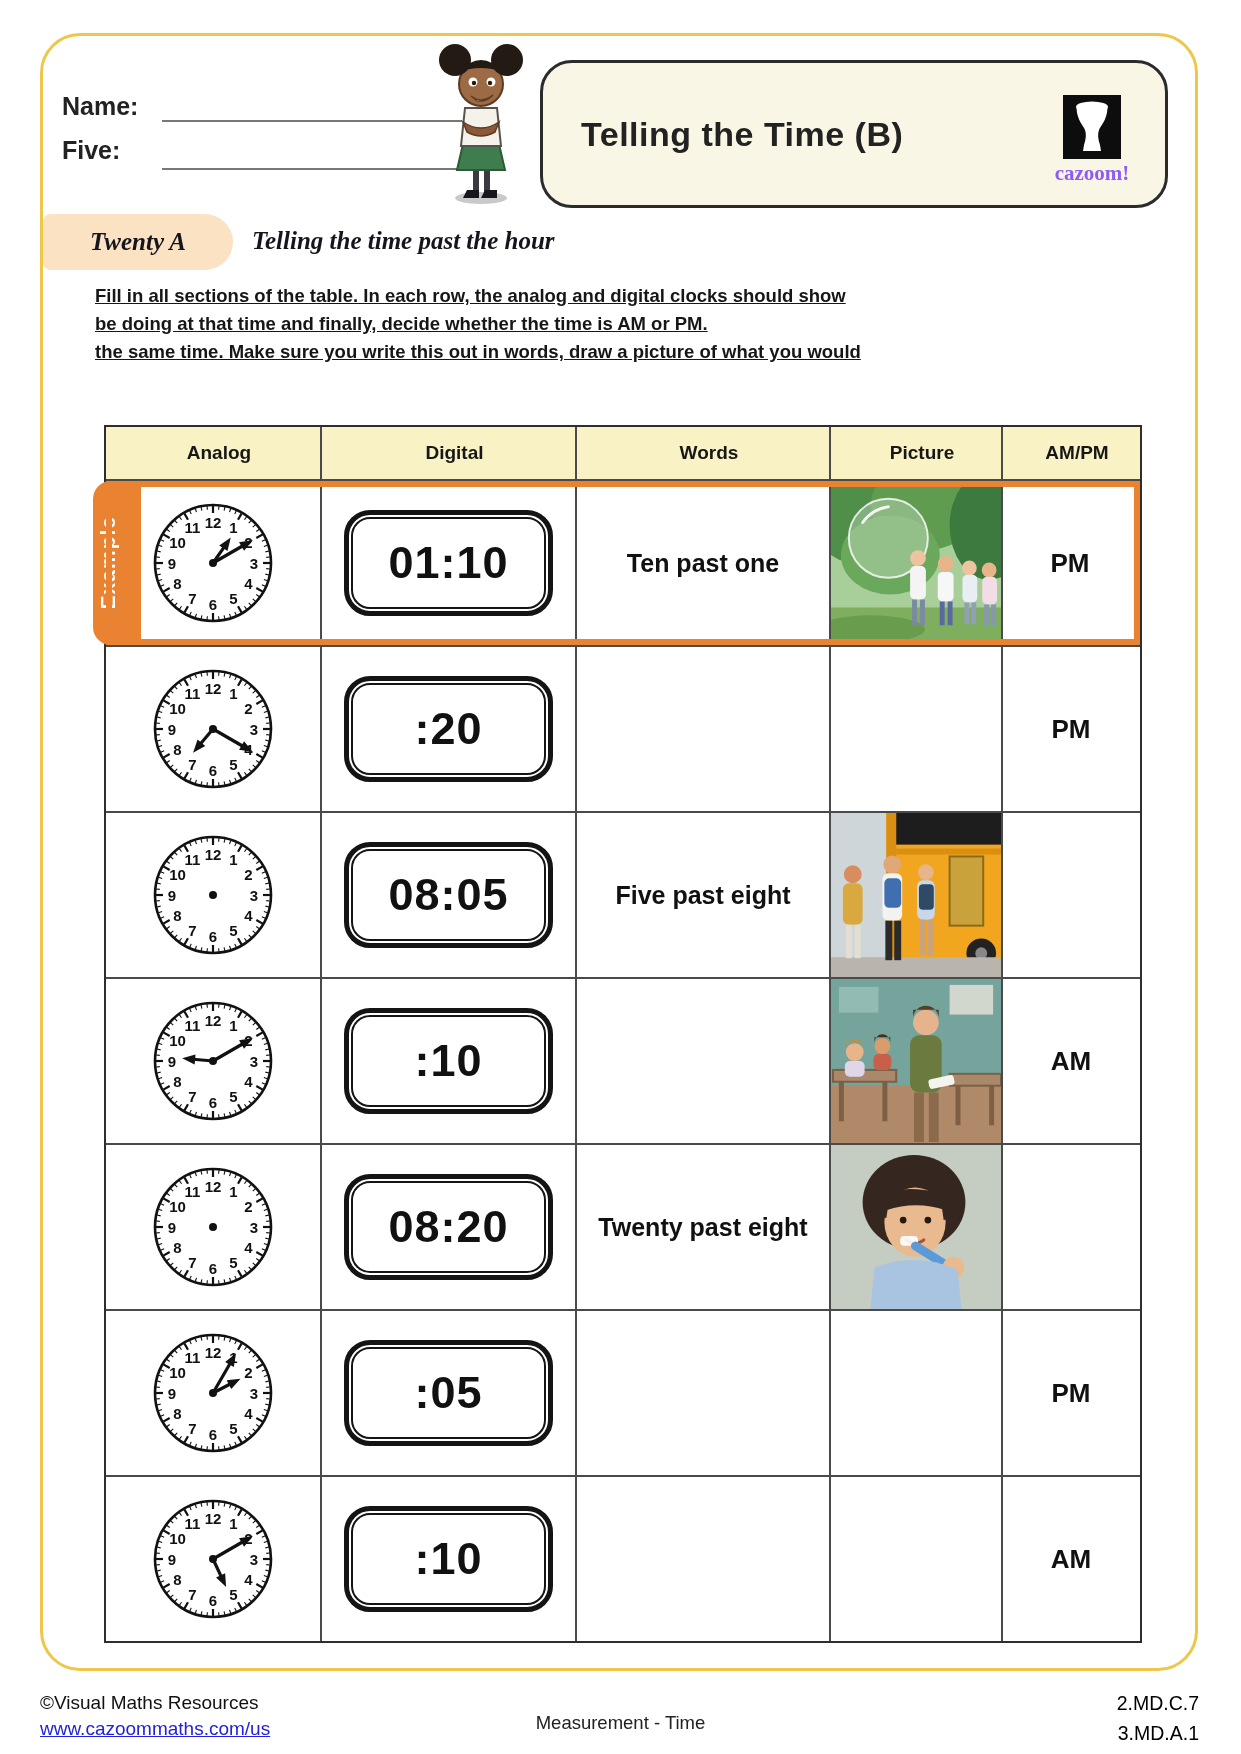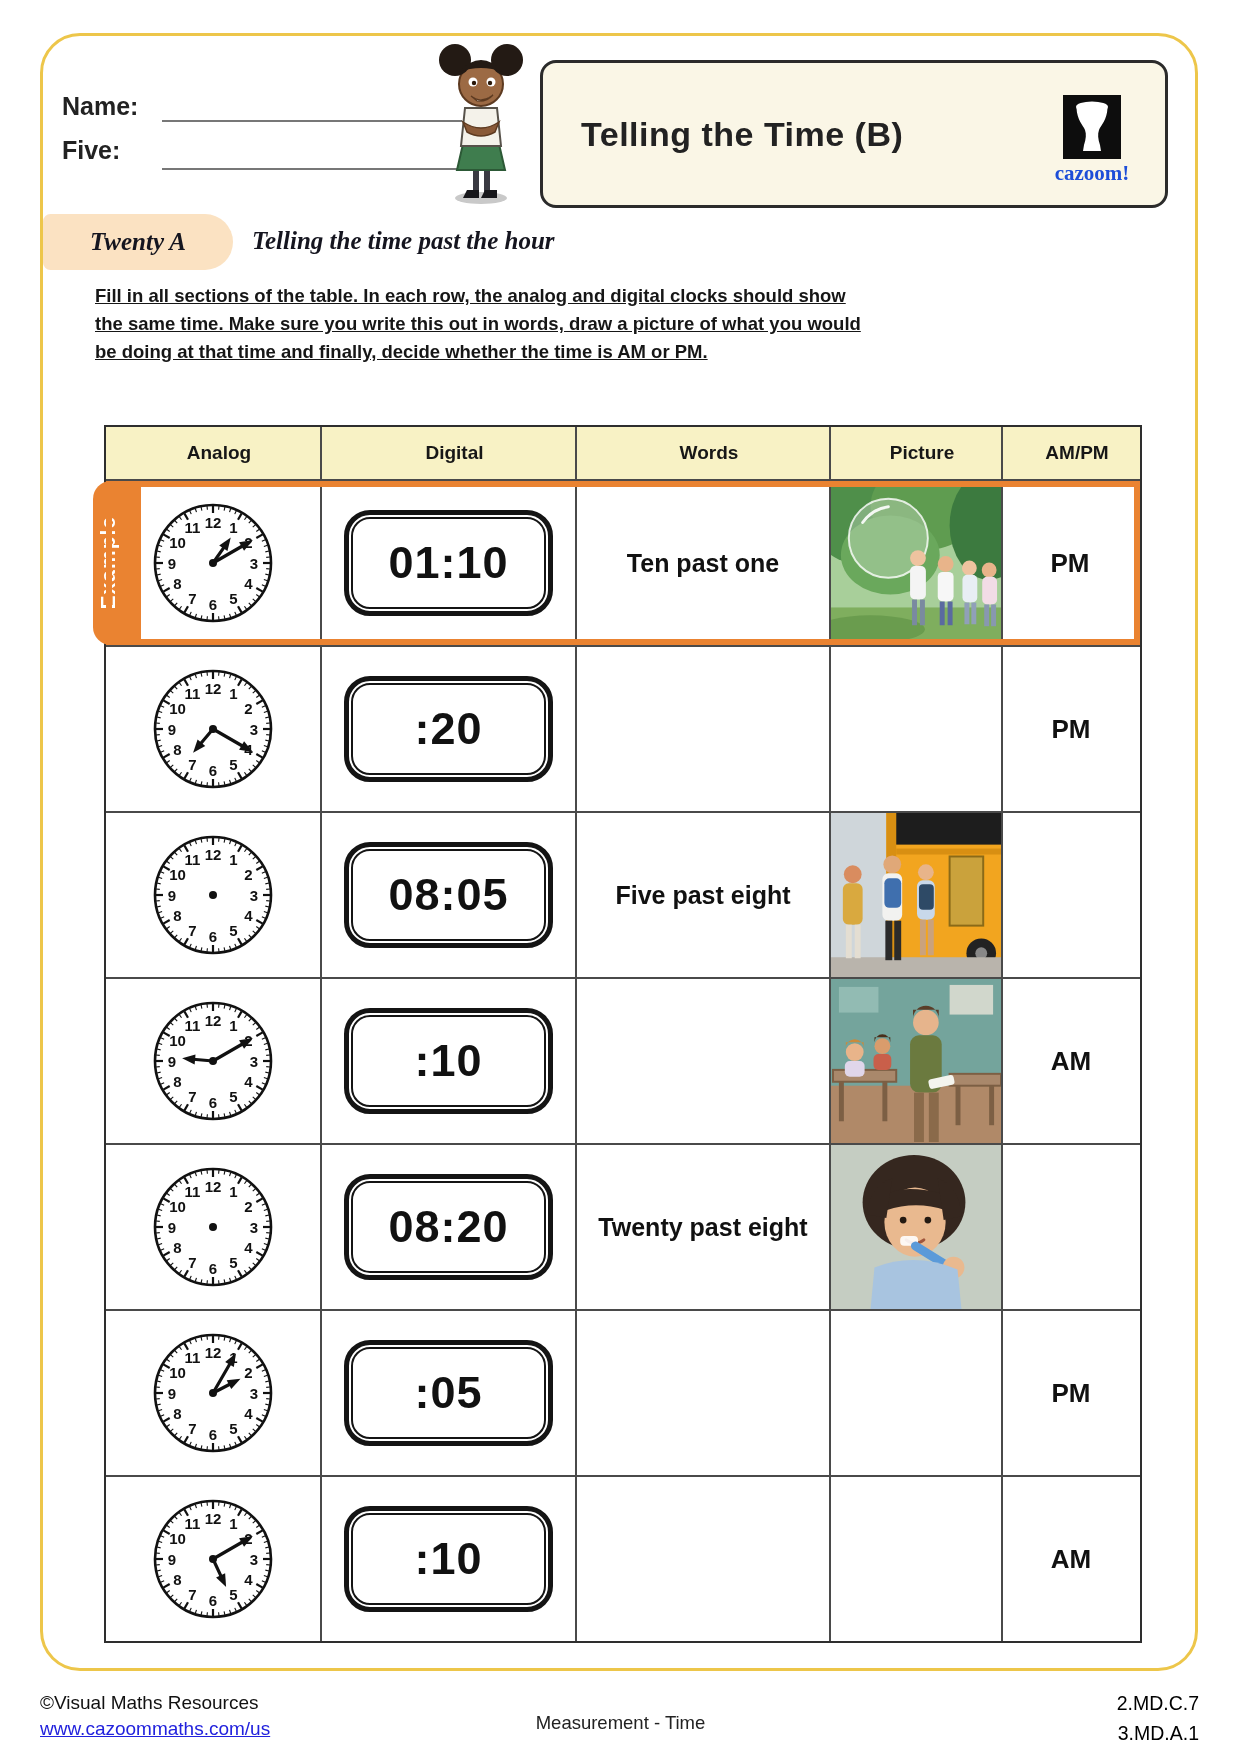--- a/index.html
+++ b/index.html
@@ -14,26 +14,26 @@
   .frame{position:absolute; left:40px; top:33px; width:1158px; height:1638px;
     border:3px solid var(--gold); border-radius:40px;}
 
   
   .field-label{position:absolute; font-weight:bold; font-size:25px; color:#222;}
   .write-line{position:absolute; height:0; border-bottom:2px solid #777;}
 
   .mascot{position:absolute; left:425px; top:38px; width:112px; height:168px;}
 
   .title-box{position:absolute; left:540px; top:60px; width:628px; height:148px;
-    background:var(--titlebox); border:3px solid #2b2b2b; border-radius:16px;}
+    background:var(--titlebox); border:3px solid #2b2b2b; border-radius:32px;}
   .title-text{position:absolute; left:38px; top:0; height:100%; display:flex; align-items:center;
     font-weight:bold; font-size:34px; color:#222; letter-spacing:.5px;}
   .logo{position:absolute; right:28px; top:32px; width:90px; text-align:center;}
   .logo-box{width:58px; height:64px; background:#0d0d0d; margin:0 auto; display:block;}
-  .logo-word{font-family:"Liberation Serif", serif; font-weight:bold; font-size:21px; color:#1d4ed8; margin-top:2px;}
+  .logo-word{font-family:"Liberation Serif", serif; font-weight:bold; font-size:21px; color:#8b5cf6; margin-top:2px;}
 
   
   .section-pill{position:absolute; left:43px; top:214px; width:190px; height:56px;
     background:var(--peach); border-radius:8px 30px 30px 8px; display:flex; align-items:center; justify-content:center;}
   .serif-h{font-family:"Liberation Serif", serif; font-weight:bold; font-style:italic; font-size:25px; color:#15151f;}
   .section-title{position:absolute; left:252px; top:227px;}
 
   .instructions{position:absolute; left:95px; top:282px; width:940px;
     font-weight:bold; font-size:18.5px; line-height:28px; color:#161616;}
   .instructions span{display:block;text-decoration:underline;}
@@ -111,22 +111,22 @@
     </div>
   </div>
 
   <div class="section-pill">
     <span class="serif-h">Twenty A</span>
   </div>
   <div class="section-title serif-h">Telling the time past the hour</div>
 
   <div class="instructions">
     <span>Fill in all sections of the table. In each row, the analog and digital clocks should show</span>
+    <span>be doing at that time and finally, decide whether the time is AM or PM.</span>
     <span>the same time. Make sure you write this out in words, draw a picture of what you would</span>
-    <span>be doing at that time and finally, decide whether the time is AM or PM.</span>
   </div>
 
   <div class="wtable">
     <div class="trow head">
       <div class="cell hcell">Analog</div>
       <div class="cell hcell">Digital</div>
       <div class="cell hcell">Words</div>
       <div class="cell hcell">Picture</div>
       <div class="cell hcell">AM/PM</div>
     </div>

